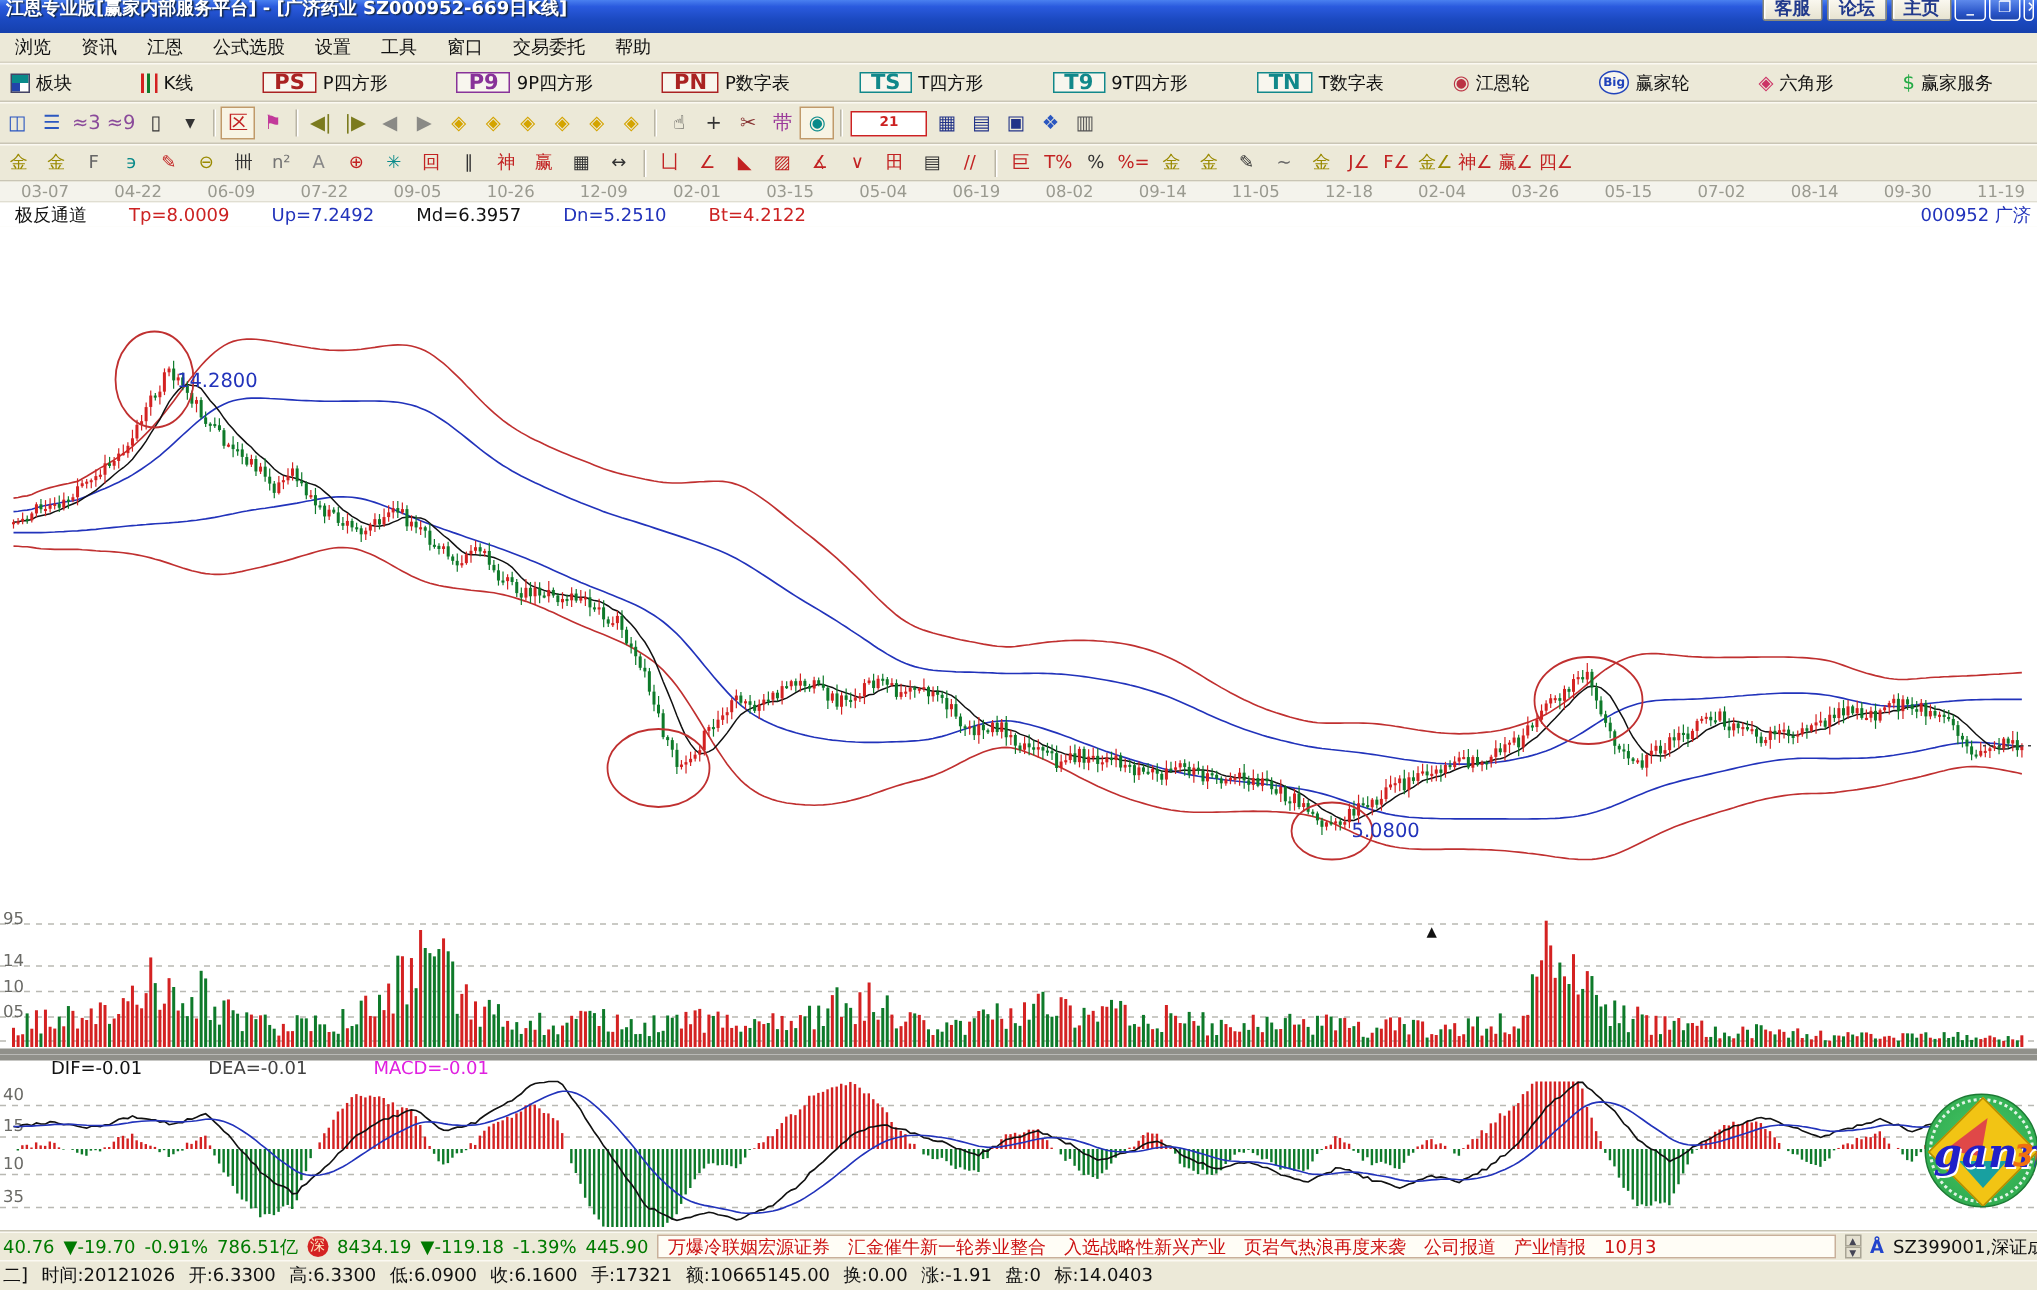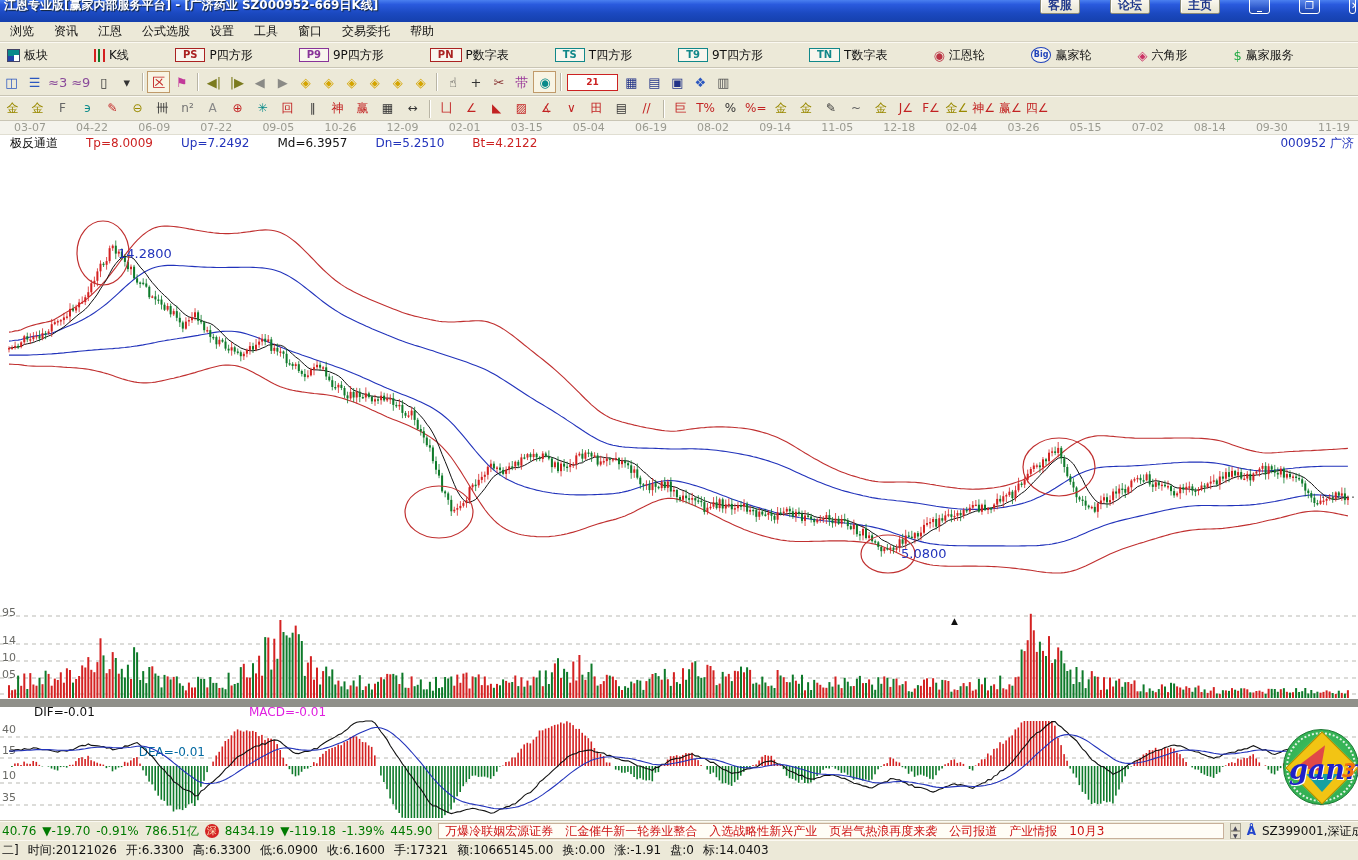--- a/index.html
+++ b/index.html
@@ -1,53 +1,53 @@
 <!DOCTYPE html>
 <html><head>
 <meta charset="utf-8">
 <style>
   html,body{margin:0;padding:0;width:1358px;height:860px;overflow:hidden;
     font-family:"DejaVu Sans","Liberation Sans",sans-serif;background:#ece9d8;}
   *{box-sizing:border-box;}
   .titlebar{height:22px;background:linear-gradient(180deg,#4a80f0 0%,#2a5ade 20%,#1b49c0 60%,#1540ad 100%);
-    display:flex;align-items:center;color:#fff;font-size:12px;font-weight:bold;padding:0 2px 12px 4px;gap:27px;}
+    display:flex;align-items:center;color:#fff;font-size:12px;font-weight:bold;padding:0 2px 12px 4px;}
   .titlebar .title{flex:1;white-space:nowrap;overflow:hidden;text-shadow:1px 1px 1px #123;}
   .tb-btn{height:17px;margin-left:3px;padding:0 7px;font-size:12px;font-weight:bold;color:#223a8c;
     background:linear-gradient(180deg,#fdfbf4,#e7e3d0);border:1px solid #8a8a7a;border-radius:2px;
     display:flex;align-items:center;box-shadow:inset 1px 1px 0 #fff;}
   .win-btn{width:21px;height:17px;margin-left:2px;border:1px solid #fff;border-radius:3px;
     background:linear-gradient(180deg,#6a96f4,#2a55c8 70%,#1f46ad);color:#fff;font-size:10px;
     display:flex;align-items:center;justify-content:center;}
   .win-btn.sliver{width:7px;overflow:hidden;justify-content:flex-start;padding-left:1px;}
   .menubar{height:20px;background:#ece9d8;border-bottom:1px solid #d6d2c2;display:flex;align-items:center;font-size:12px;color:#111;}
   .menu-item{padding:2px 10px;}
   .toolbar{display:flex;align-items:center;background:#ece9d8;border-top:1px solid #fbf9f2;border-bottom:1px solid #c9c5b5;}
   .tb1{height:26px;font-size:12px;color:#111;gap:32px;}
   .tb1-item{display:flex;align-items:center;gap:4px;padding:0 7px;height:22px;}
-  .badge{font-size:10px;font-weight:bold;line-height:10px;border:1px solid;padding:1px 7px;background:#f8f6ee;}
+  .badge{font-size:14px;font-weight:bold;line-height:10px;border:1px solid;padding:1px 7px;background:#f8f6ee;}
   .badge.round{border-radius:50%;font-size:8px;padding:2px 2px;}
   .glyph{font-size:13px;line-height:13px;}
   .icon-blocks{width:13px;height:13px;background:conic-gradient(#0a8a8a 25%,#ffffff 0 50%,#2244aa 0 75%,#0a8a8a 0);border:1px solid #446;}
   .icon-kline{width:11px;height:13px;background:repeating-linear-gradient(90deg,#d42020 0 2px,transparent 2px 4px,#0e7a2a 4px 6px,transparent 6px 9px);}
   .tb2{height:28px;}
   .tb3{height:25px;}
   .tbtn{min-width:23px;height:22px;padding:0 2px;display:flex;align-items:center;justify-content:center;font-size:13px;line-height:13px;}
   .tb3 .tbtn{min-width:25px;height:20px;font-size:12px;}
   .tbtn.hl{background:#f8f4e4;border:1px solid #c09a6a;}
   .tbtn .boxg{border:1px solid;font-size:9px;font-weight:bold;padding:1px 18px;background:#fff;}
   .sep{width:1px;height:18px;background:#b9b5a5;box-shadow:1px 0 0 #fff;margin:0 4px;}
   .dates{height:14px;background:#f4f3ec;border-bottom:1px solid #e0ded2;display:flex;justify-content:space-between;
     padding:0 8px 0 14px;font-size:11px;color:#9a9a90;line-height:14px;}
   .indhdr{height:16px;background:#fff;font-size:12px;line-height:16px;display:flex;gap:28px;padding-left:10px;position:relative;}
   .indhdr .black{color:#111;} .indhdr .red{color:#cc2222;} .indhdr .blue{color:#2233bb;}
   .indhdr .stock{position:absolute;right:4px;color:#2233bb;}
   .chartzone{position:relative;background:#fff;}
   svg{display:block;background:#fff;}
   .macdhdr{height:16px;background:#fff;border-top:4px solid #90908a;font-size:12px;line-height:11px;display:flex;gap:44px;padding-left:34px;}
-  .macdhdr .dif{color:#111;} .macdhdr .dea{color:#0369a1;margin-top:40px;} .macdhdr .macd{color:#e020e0;}
+  .macdhdr .dif{color:#111;} .macdhdr .dea{color:#404040;} .macdhdr .macd{color:#e020e0;}
   .spacer2{height:2px;background:#fbf9f2;border-top:1px solid #c9c5b5;}
   .tickerbar{height:18px;background:#ece9d8;display:flex;align-items:center;font-size:12px;gap:6px;padding-left:2px;white-space:nowrap;}
   .green{color:#007a00;}
   .idx-badge{width:14px;height:14px;border-radius:50%;background:#d42222;color:#ffe9c0;font-size:10px;line-height:14px;text-align:center;flex:none;}
   .newsbox{flex:1;height:16px;background:#fffdf6;border:1px solid #c8b09a;color:#cc1111;overflow:hidden;padding:0 6px;line-height:14px;}
   .spinner{display:flex;flex-direction:column;width:11px;flex:none;}
   .spinner span{height:8px;font-size:6px;line-height:7px;text-align:center;background:#e4e0d0;border:1px solid #a8a494;color:#445;}
   .sig{color:#2244cc;font-weight:bold;flex:none;}
   .tick-right{color:#111;overflow:hidden;flex:none;width:96px;}
   .statusbar{height:20px;background:#ece9d8;border-top:1px solid #fbf9f2;display:flex;align-items:center;gap:9px;

